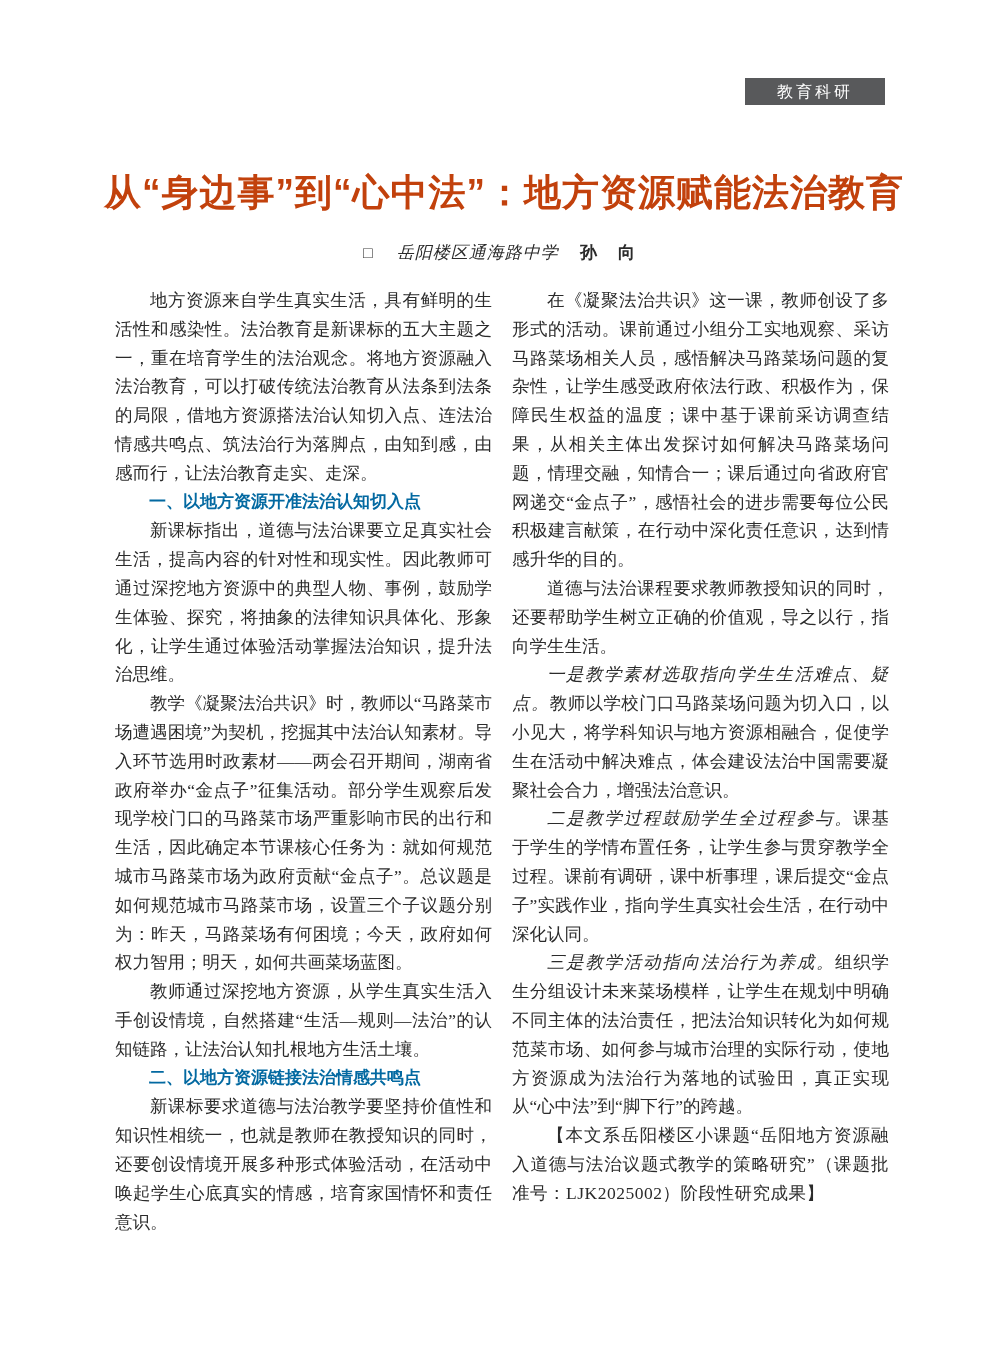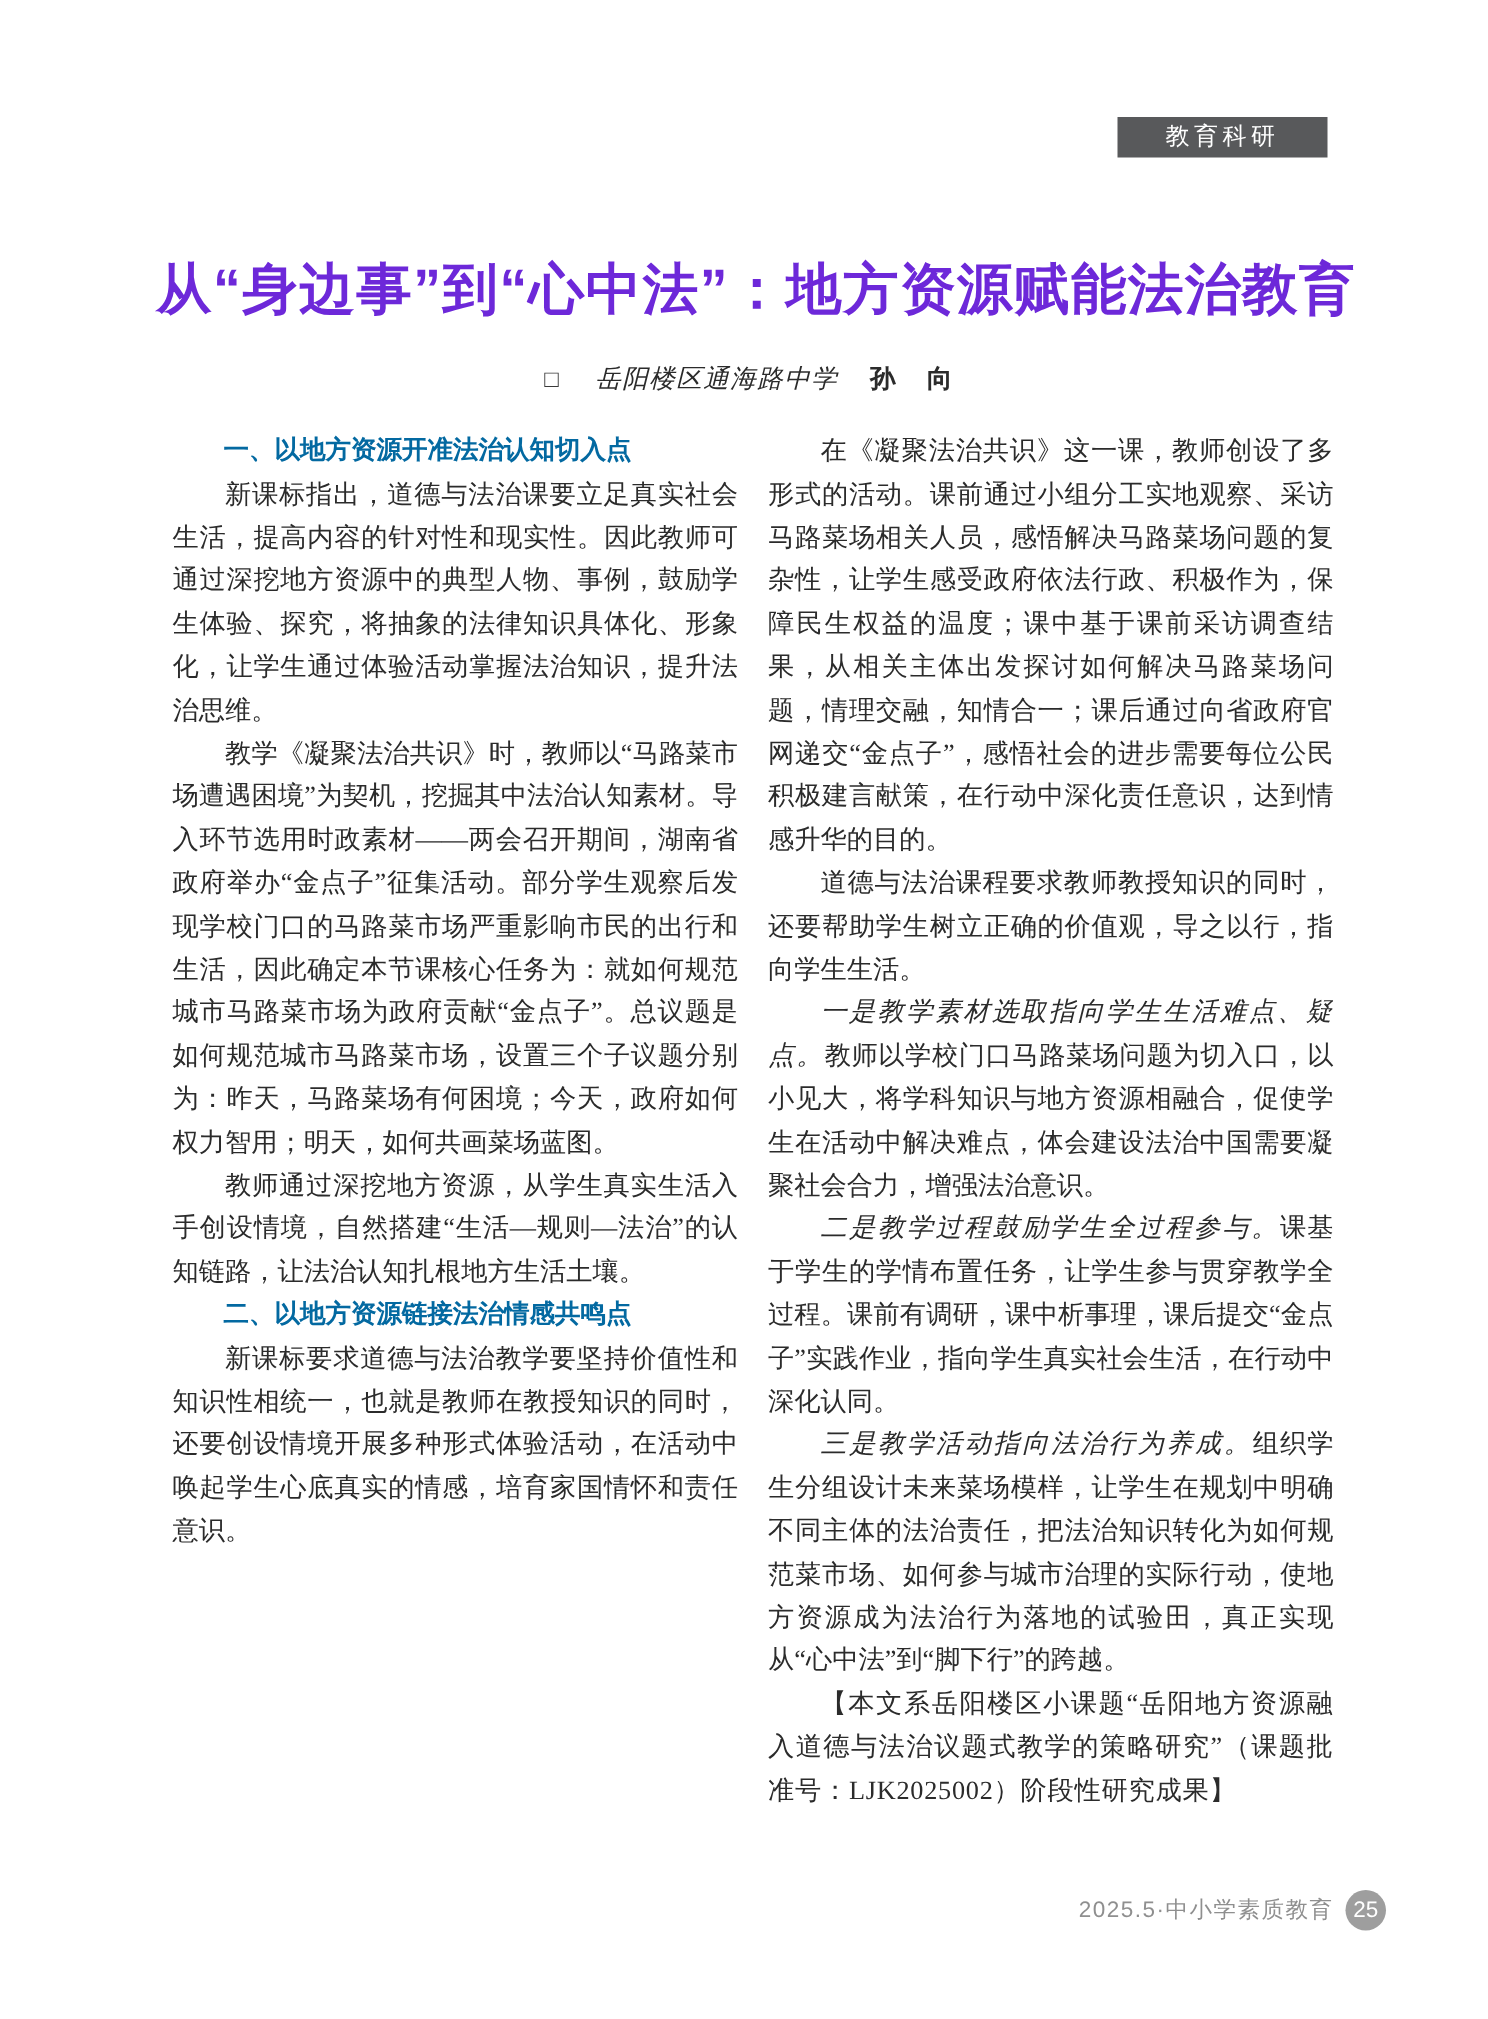--- a/index.html
+++ b/index.html
@@ -28,21 +28,21 @@
     line-height: 1;
   }
   .article-title {
     position: absolute;
     top: 168px; left: 104px; right: 96px;
     text-align: center;
     font-family: "Liberation Sans", "DejaVu Sans", sans-serif;
     font-weight: 700;
     font-size: 37px;
     letter-spacing: 1px;
-    color: #6d28d9;
+    color: #c2410c;
     white-space: nowrap;
   }
   .author-line {
     position: absolute;
     top: 241px; left: 104px; right: 96px;
     text-align: center;
     font-size: 17px;
     color: #2b2b2b;
     letter-spacing: 1px;
   }
@@ -127,37 +127,34 @@
 
   <div class="author-line">
     <span class="marker">□</span>
     <span class="affiliation">岳阳楼区通海路中学</span>
     <span class="author-name">孙　向</span>
   </div>
 
   <div class="columns">
 
     <div class="col">
+      <p>地方资源来自学生真实生活，具有鲜明的生活性和感染性。法治教育是新课标的五大主题之一，重在培育学生的法治观念。将地方资源融入法治教育，可以打破传统法治教育从法条到法条的局限，借地方资源搭法治认知切入点、连法治情感共鸣点、筑法治行为落脚点，由知到感，由感而行，让法治教育走实、走深。</p>
       <p class="section-heading">一、以地方资源开准法治认知切入点</p>
       <p>新课标指出，道德与法治课要立足真实社会生活，提高内容的针对性和现实性。因此教师可通过深挖地方资源中的典型人物、事例，鼓励学生体验、探究，将抽象的法律知识具体化、形象化，让学生通过体验活动掌握法治知识，提升法治思维。</p>
       <p>教学《凝聚法治共识》时，教师以“马路菜市场遭遇困境”为契机，挖掘其中法治认知素材。导入环节选用时政素材——两会召开期间，湖南省政府举办“金点子”征集活动。部分学生观察后发现学校门口的马路菜市场严重影响市民的出行和生活，因此确定本节课核心任务为：就如何规范城市马路菜市场为政府贡献“金点子”。总议题是如何规范城市马路菜市场，设置三个子议题分别为：昨天，马路菜场有何困境；今天，政府如何权力智用；明天，如何共画菜场蓝图。</p>
       <p>教师通过深挖地方资源，从学生真实生活入手创设情境，自然搭建“生活—规则—法治”的认知链路，让法治认知扎根地方生活土壤。</p>
       <p class="section-heading">二、以地方资源链接法治情感共鸣点</p>
       <p>新课标要求道德与法治教学要坚持价值性和知识性相统一，也就是教师在教授知识的同时，还要创设情境开展多种形式体验活动，在活动中唤起学生心底真实的情感，培育家国情怀和责任意识。</p>
     </div>
 
     <div class="col">
       <p>在《凝聚法治共识》这一课，教师创设了多形式的活动。课前通过小组分工实地观察、采访马路菜场相关人员，感悟解决马路菜场问题的复杂性，让学生感受政府依法行政、积极作为，保障民生权益的温度；课中基于课前采访调查结果，从相关主体出发探讨如何解决马路菜场问题，情理交融，知情合一；课后通过向省政府官网递交“金点子”，感悟社会的进步需要每位公民积极建言献策，在行动中深化责任意识，达到情感升华的目的。</p>
       <p>道德与法治课程要求教师教授知识的同时，还要帮助学生树立正确的价值观，导之以行，指向学生生活。</p>
       <p><span class="lead">一是教学素材选取指向学生生活难点、疑点。</span><span>教师以学校门口马路菜场问题为切入口，以小见大，将学科知识与地方资源相融合，促使学生在活动中解决难点，体会建设法治中国需要凝聚社会合力，增强法治意识。</span></p>
       <p><span class="lead">二是教学过程鼓励学生全过程参与。</span><span>课基于学生的学情布置任务，让学生参与贯穿教学全过程。课前有调研，课中析事理，课后提交“金点子”实践作业，指向学生真实社会生活，在行动中深化认同。</span></p>
       <p><span class="lead">三是教学活动指向法治行为养成。</span><span>组织学生分组设计未来菜场模样，让学生在规划中明确不同主体的法治责任，把法治知识转化为如何规范菜市场、如何参与城市治理的实际行动，使地方资源成为法治行为落地的试验田，真正实现从“心中法”到“脚下行”的跨越。</span></p>
       <p class="funding-note">【本文系岳阳楼区小课题“岳阳地方资源融入道德与法治议题式教学的策略研究”（课题批准号：LJK2025002）阶段性研究成果】</p>
     </div>
 
   </div>
 
-  <div class="footer">
-    <span class="journal">2025.5·中小学素质教育</span>
-    <span class="page-number">25</span>
-  </div>
 
 </div>
 
 </body></html>

